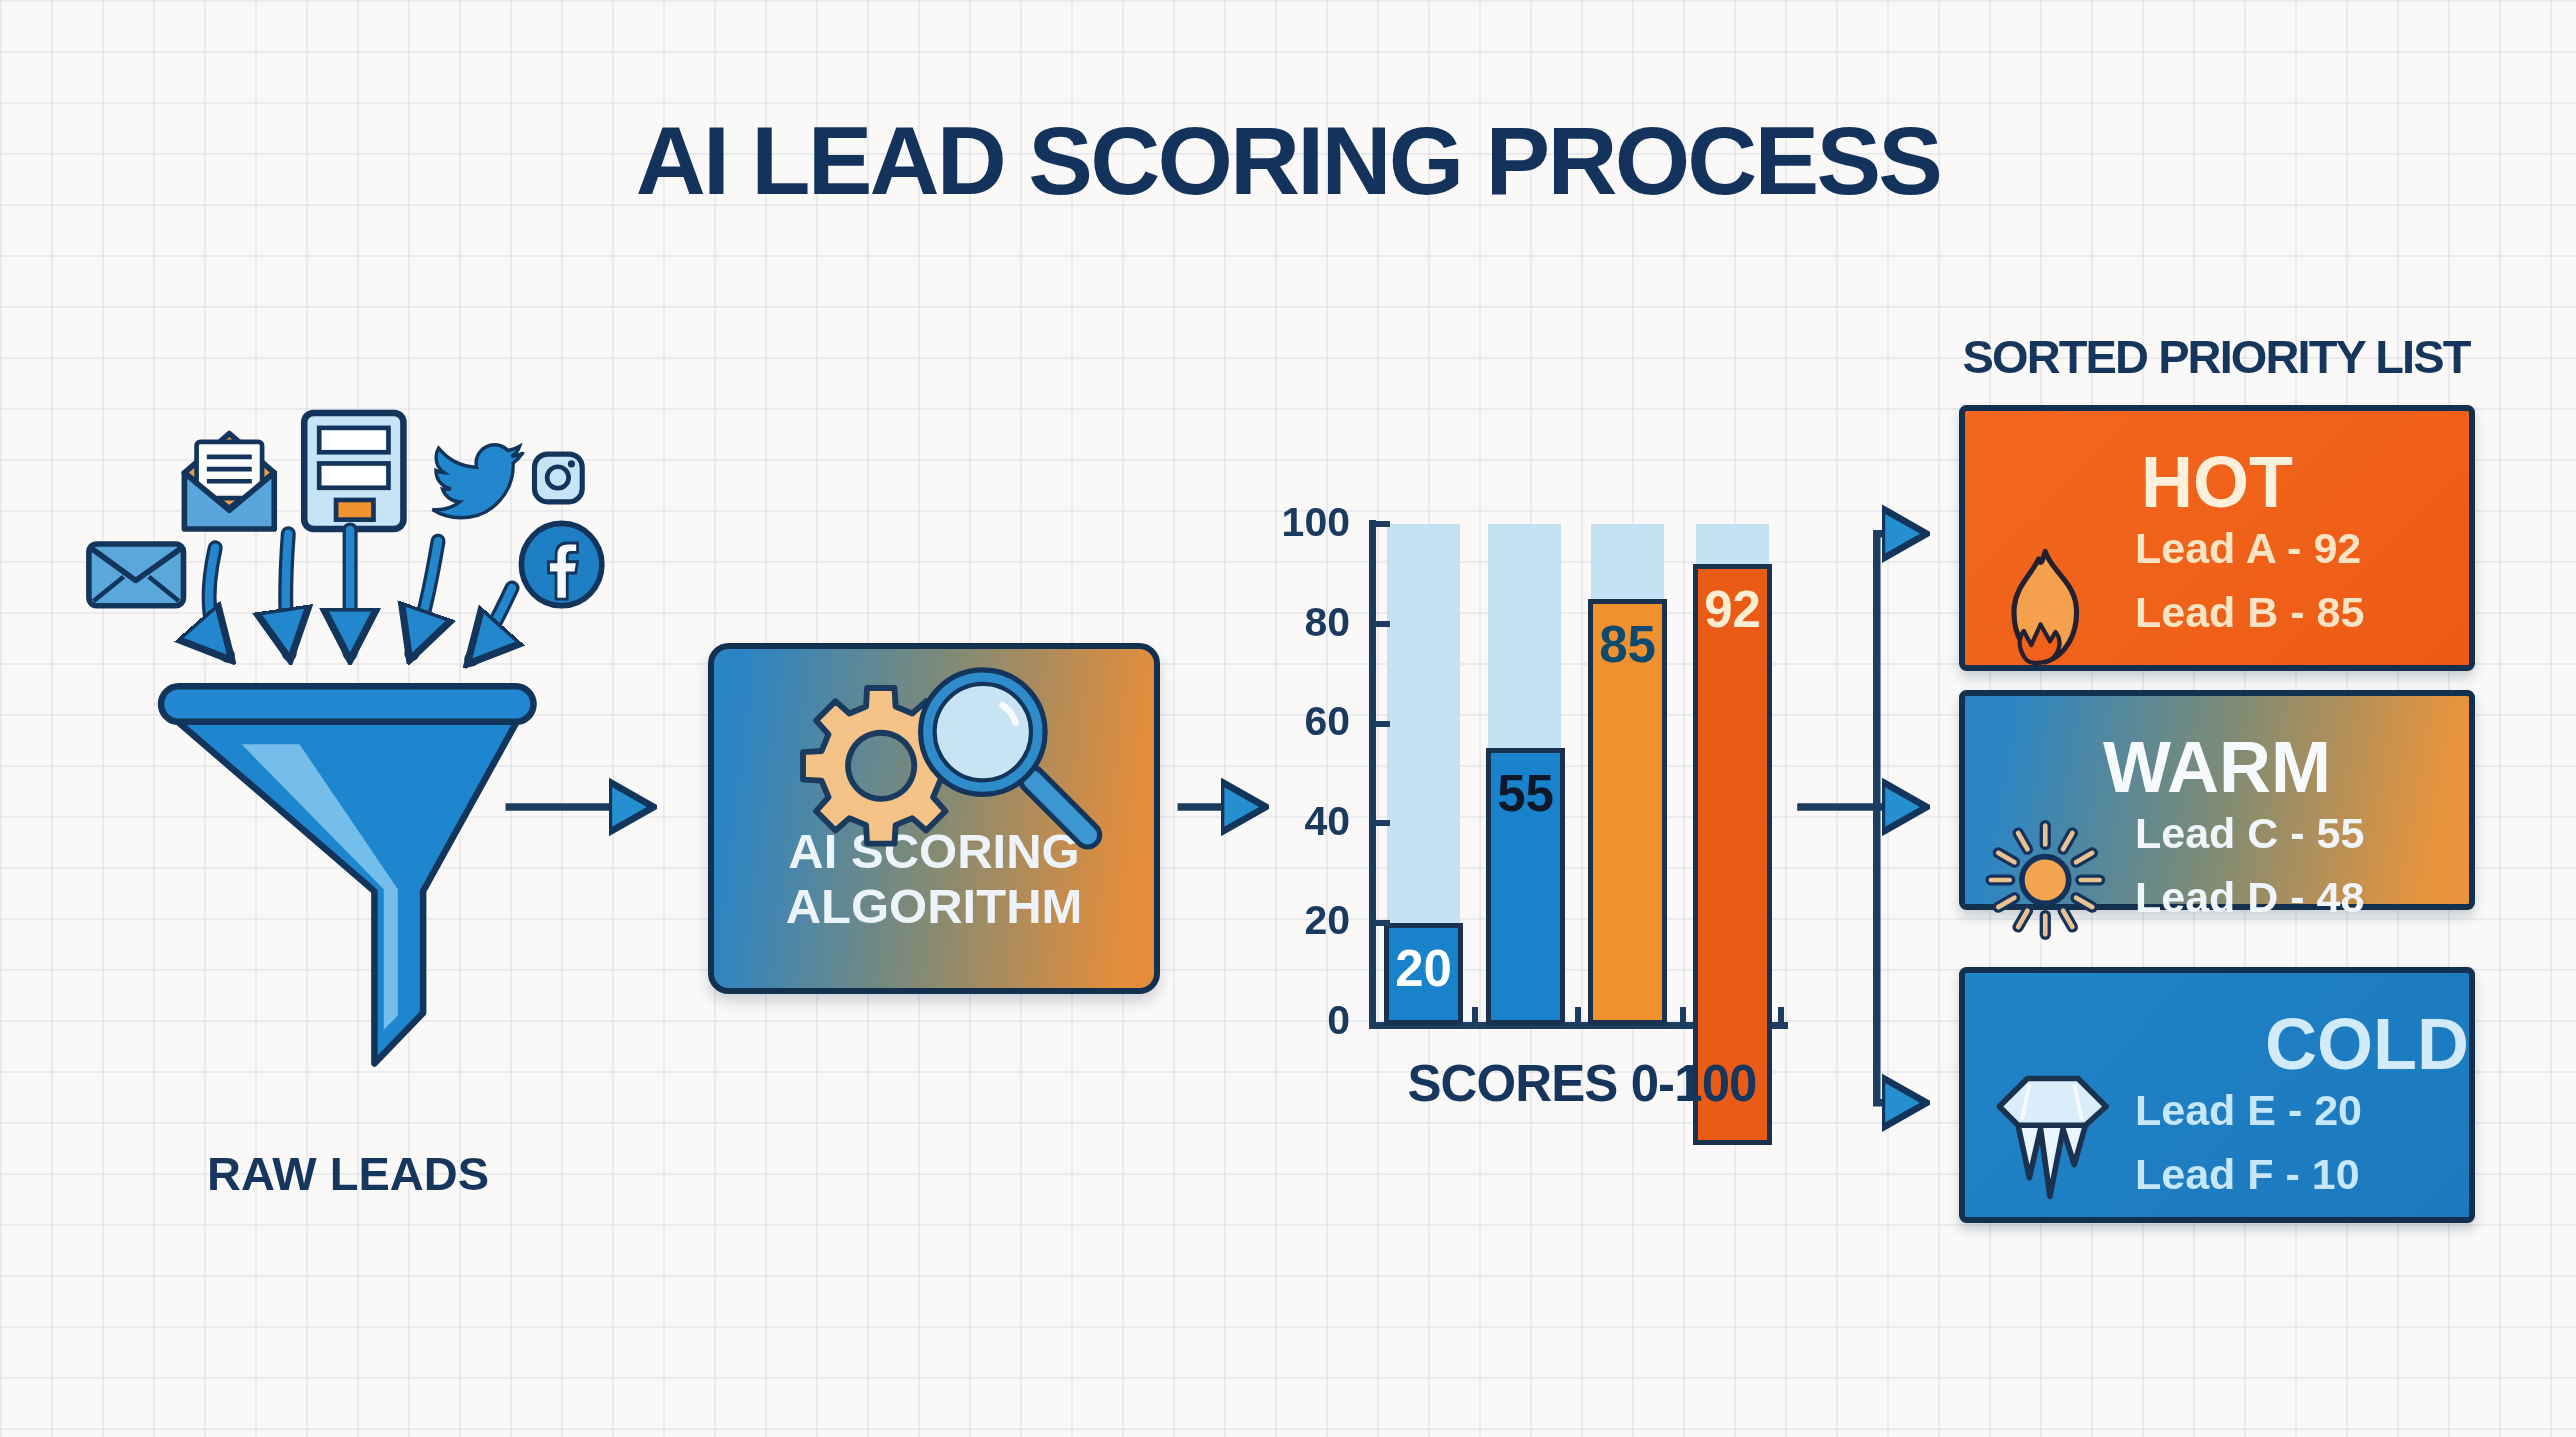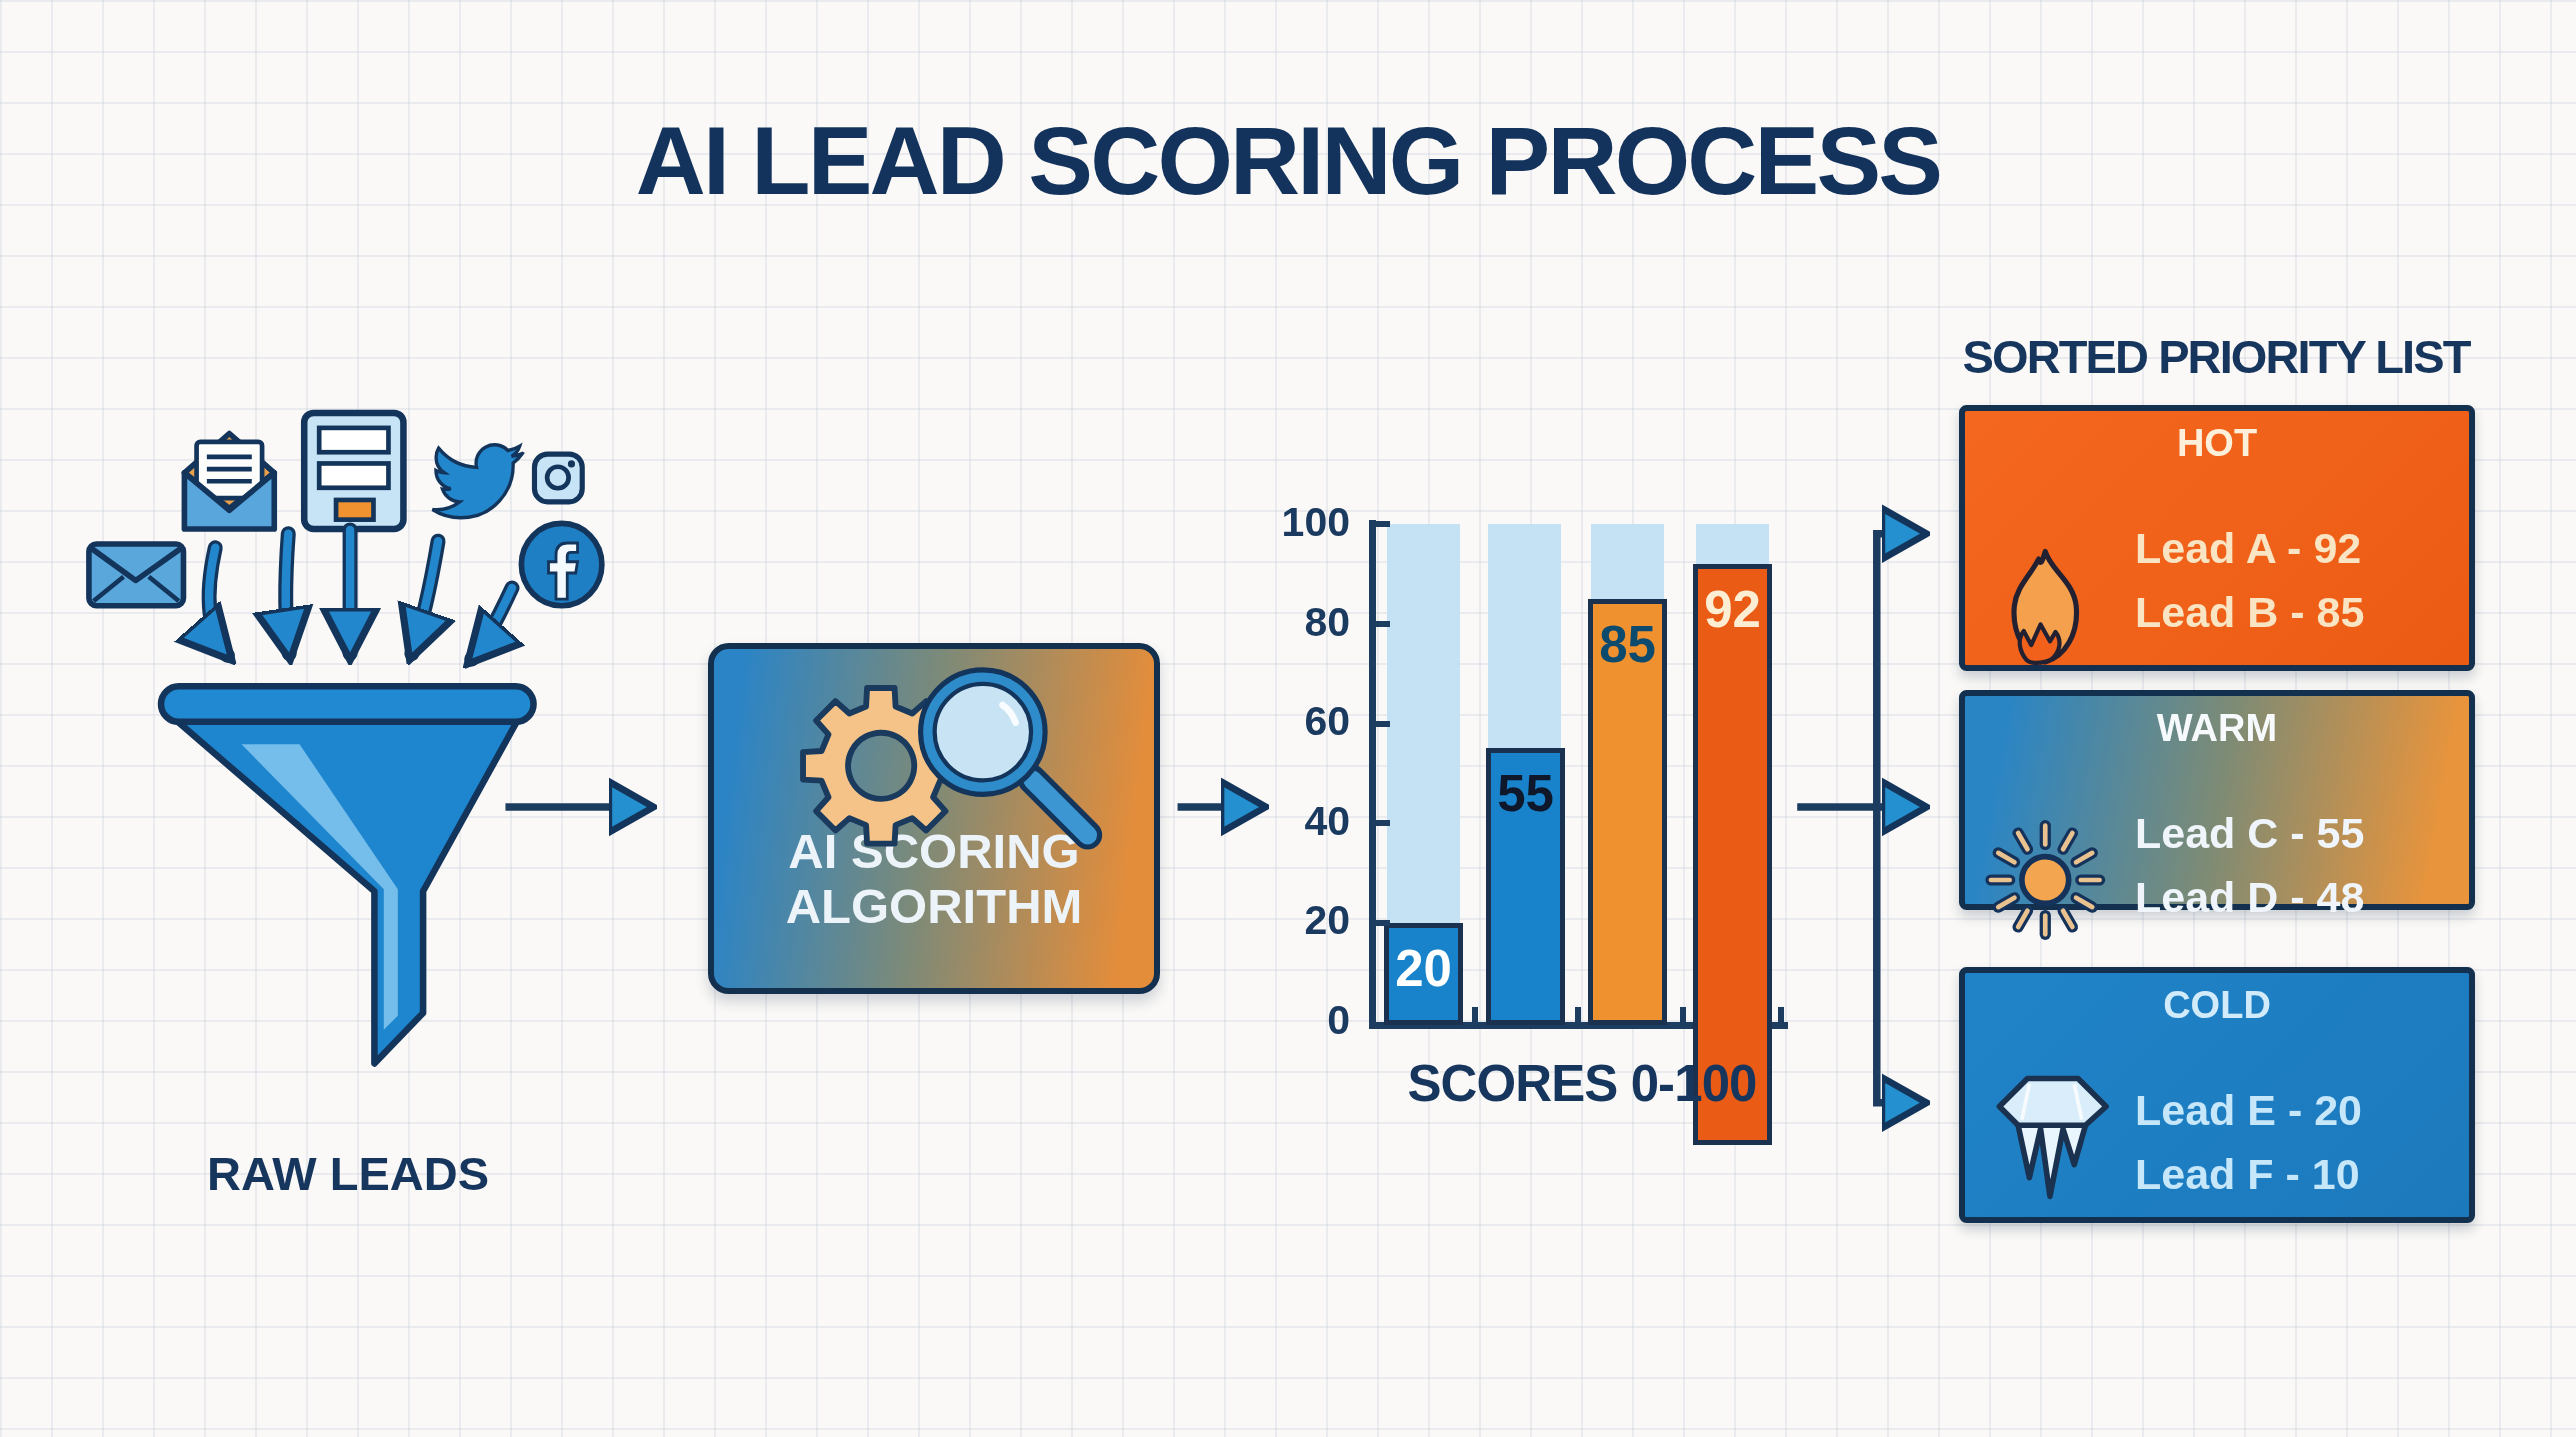--- a/index.html
+++ b/index.html
@@ -35,26 +35,26 @@
     text-align:center;}
   .bar-fill span{display:inline-block;margin-top:11.2px;font-size:51px;font-weight:bold;}
   
   .priority-header{left:1954px;top:329px;width:524px;text-align:center;
     font-size:47px;font-weight:bold;letter-spacing:-1.9px;color:#17365E;}
   .tier{position:absolute;left:1959px;width:516px;border:6.6px solid #13304F;
     border-radius:7.5px;box-sizing:border-box;box-shadow:0 6.6px 11.2px rgba(20,40,70,0.20);}
   .tier-hot{top:405px;height:266px;background:linear-gradient(135deg,#F4671F,#EC5B14);}
   .tier-warm{top:690px;height:220px;background:linear-gradient(100deg,#2A85C5 8%,#7d8b75 50%,#E8943C 92%);}
   .tier-cold{top:967px;height:256px;background:linear-gradient(135deg,#2083C8,#1C79BC);}
-  .tier-title{position:absolute;top:11px;left:0;width:100%;text-align:center;
-    font-size:38px;font-weight:bold;}
+  .tier-title{position:absolute;top:30px;left:0;width:100%;text-align:center;
+    font-size:72px;font-weight:bold;}
   .tier-leads{position:absolute;left:170px;top:105px;font-size:43px;font-weight:bold;line-height:64px;}
   .tier-hot .tier-title{color:#FDF0DA;}  .tier-hot .tier-leads{color:#F9E4C4;}
   .tier-warm .tier-title{color:#F7FAFD;} .tier-warm .tier-leads{color:#EFF5FA;}
-  .tier-cold .tier-title{color:#D2EBFB;} .tier-cold .tier-leads{color:#C6E6FA;}
+  .tier-cold .tier-title{color:#D2EBFB;text-align:right;} .tier-cold .tier-leads{color:#C6E6FA;}
   
   .overlay{position:absolute;left:0;top:0;pointer-events:none;}
   .ray-o{stroke:#14325A;stroke-width:12;stroke-linecap:round;}
   .ray-i{stroke:#EAC28F;stroke-width:5;stroke-linecap:round;}
 </style>
 </head>
 <body>
 
 <div class="canvas">
 

